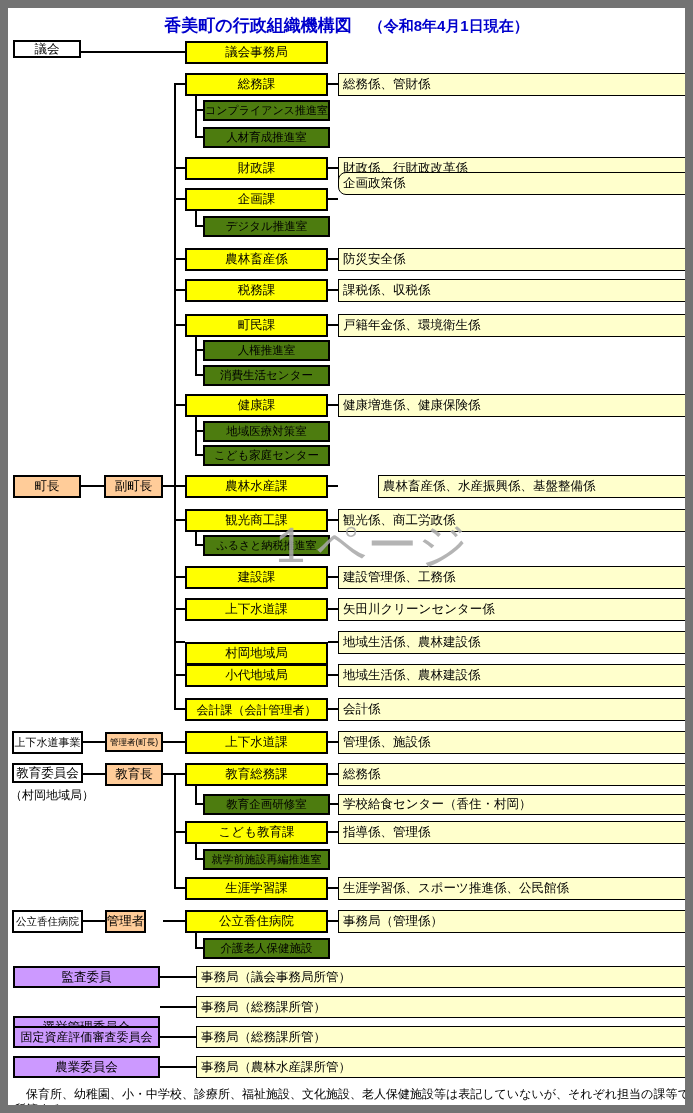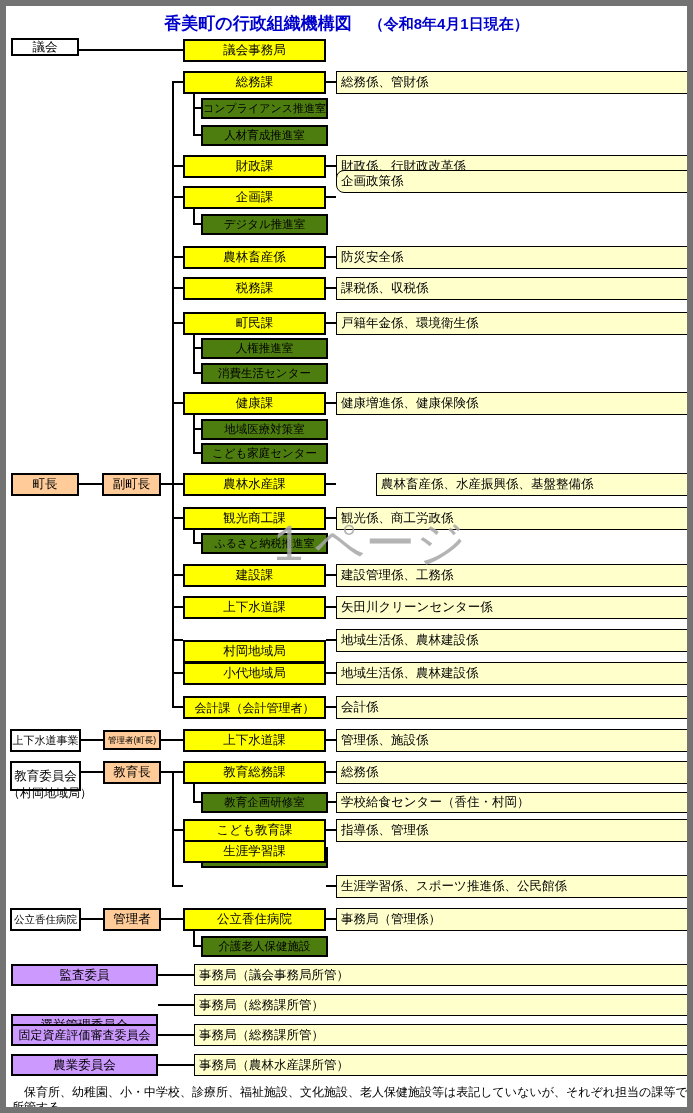--- a/index.html
+++ b/index.html
@@ -1,17 +1,17 @@
 <!DOCTYPE html>
 <html><head>
 <meta charset="utf-8">
 <style>
   html,body{margin:0;padding:0;background:#fff;}
   #page{position:relative;width:693px;height:1113px;background:#ffffff;
-        border:6px solid #737373;box-sizing:border-box;overflow:hidden;
+        border:8px solid #737373;box-sizing:border-box;overflow:hidden;
         font-family:"Liberation Sans","DejaVu Sans",sans-serif;color:#000;}
   .box{position:absolute;box-sizing:border-box;display:flex;align-items:center;
        justify-content:center;text-align:center;font-size:12.5px;line-height:1;
        white-space:nowrap;z-index:10;}
   .dept{left:177px;width:143px;height:23px;background:#FFFF00;border:2px solid #000;}
   .sect{left:330px;width:359px;height:23px;background:#FFFFCC;border:1px solid #000;
         justify-content:flex-start;padding-left:4px;}
   .sect.short{height:21px;}
   .room{left:195px;width:127px;height:21px;background:#4d7c0f;border:2px solid #000;font-size:11.5px;}
   .side{background:#ffffff;border:2px solid #000;}
@@ -135,21 +135,21 @@
   <div class="box room" style="top:527px;font-size:11px;">ふるさと納税推進室</div>
 
   <div class="box side" style="left:4px;top:723px;width:71px;height:23px;font-size:11px;">上下水道事業</div>
   <div class="hl" style="left:75px;top:733px;width:22px;"></div>
   <div class="box org" style="left:97px;top:724px;width:58px;height:20px;font-size:8.5px;">管理者(町長)</div>
   <div class="hl" style="left:155px;top:733px;width:22px;"></div>
   <div class="box dept" style="top:723px;">上下水道課</div>
   <div class="hl" style="left:320px;top:733px;width:10px;"></div>
   <div class="box sect" style="top:723px;">管理係、施設係</div>
 
-  <div class="box side" style="left:4px;top:755px;width:71px;height:30px;">教育委員会</div>
+  <div class="box side" style="left:4px;top:755px;width:71px;height:20px;">教育委員会</div>
   <div class="small-label" style="left:2px;top:779px;">（村岡地域局）</div>
   <div class="hl" style="left:75px;top:765px;width:22px;"></div>
   <div class="box org" style="left:97px;top:755px;width:58px;height:23px;">教育長</div>
   <div class="hl" style="left:155px;top:765px;width:22px;"></div>
   <div class="vl" style="left:166px;top:765px;height:116px;"></div>
   <div class="hl" style="left:166px;top:823px;width:11px;"></div>
   <div class="hl" style="left:166px;top:879px;width:11px;"></div>
 
   <div class="box dept" style="top:755px;">教育総務課</div>
   <div class="hl" style="left:320px;top:765px;width:10px;"></div>
@@ -160,27 +160,27 @@
   <div class="hl" style="left:322px;top:795px;width:8px;"></div>
   <div class="box sect short" style="top:786px;">学校給食センター（香住・村岡）</div>
 
   <div class="box dept" style="top:813px;">こども教育課</div>
   <div class="hl" style="left:320px;top:823px;width:10px;"></div>
   <div class="box sect" style="top:813px;">指導係、管理係</div>
   <div class="vl" style="left:187px;top:835px;height:17px;"></div>
   <div class="hl" style="left:187px;top:850px;width:8px;"></div>
   <div class="box room" style="top:841px;font-size:11px;">就学前施設再編推進室</div>
 
-  <div class="box dept" style="top:834px;">生涯学習課</div>
+  <div class="box dept" style="top:869px;">生涯学習課</div>
   <div class="hl" style="left:320px;top:879px;width:10px;"></div>
   <div class="box sect" style="top:869px;">生涯学習係、スポーツ推進係、公民館係</div>
 
   <div class="box side" style="left:4px;top:902px;width:71px;height:23px;font-size:10.5px;">公立香住病院</div>
   <div class="hl" style="left:75px;top:912px;width:22px;"></div>
-  <div class="box org" style="left:97px;top:902px;width:58px;height:23px;">管理者</div>
+  <div class="box org" style="left:97px;top:902px;width:41px;height:23px;">管理者</div>
   <div class="hl" style="left:155px;top:912px;width:22px;"></div>
   <div class="box dept" style="top:902px;">公立香住病院</div>
   <div class="hl" style="left:320px;top:912px;width:10px;"></div>
   <div class="box sect" style="top:902px;">事務局（管理係）</div>
   <div class="vl" style="left:187px;top:924px;height:17px;"></div>
   <div class="hl" style="left:187px;top:939px;width:8px;"></div>
   <div class="box room" style="top:930px;">介護老人保健施設</div>
 
   <div class="box purple" style="top:958px;">監査委員</div>
   <div class="hl" style="left:152px;top:968px;width:36px;"></div>

